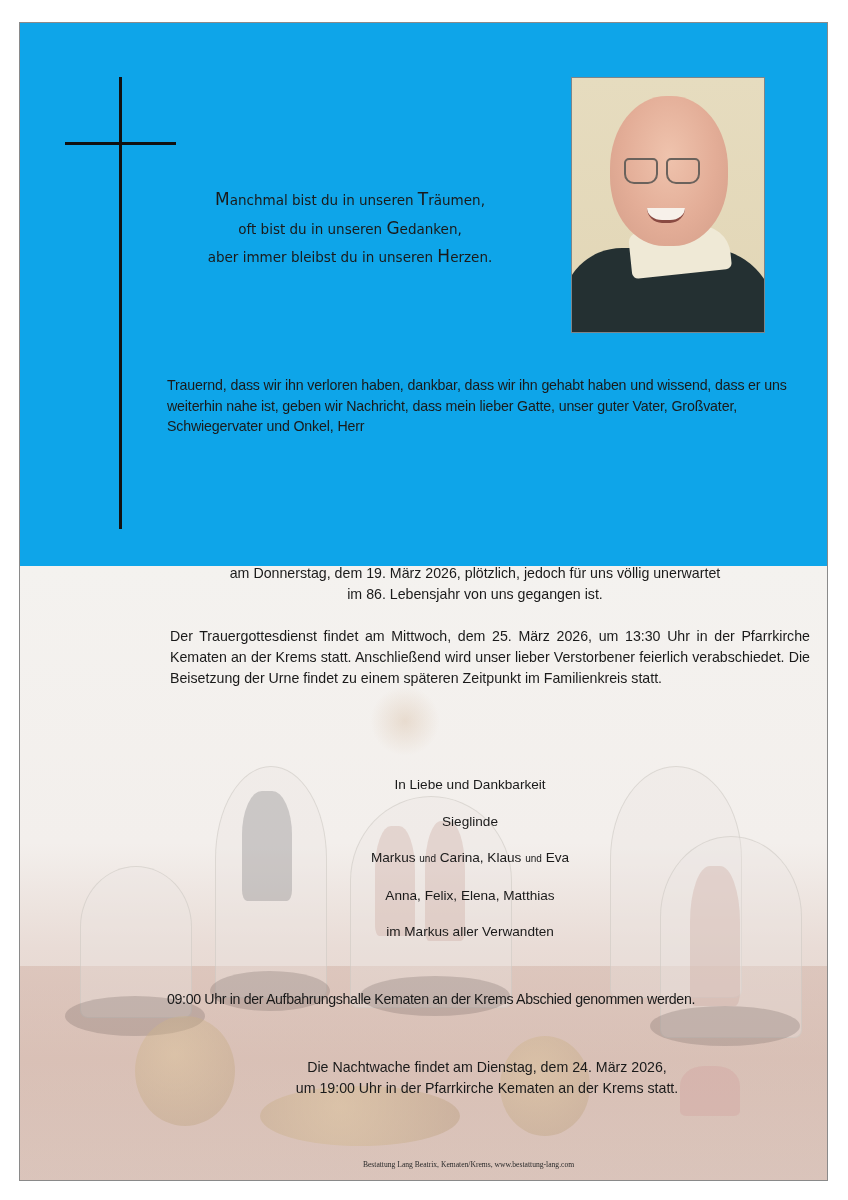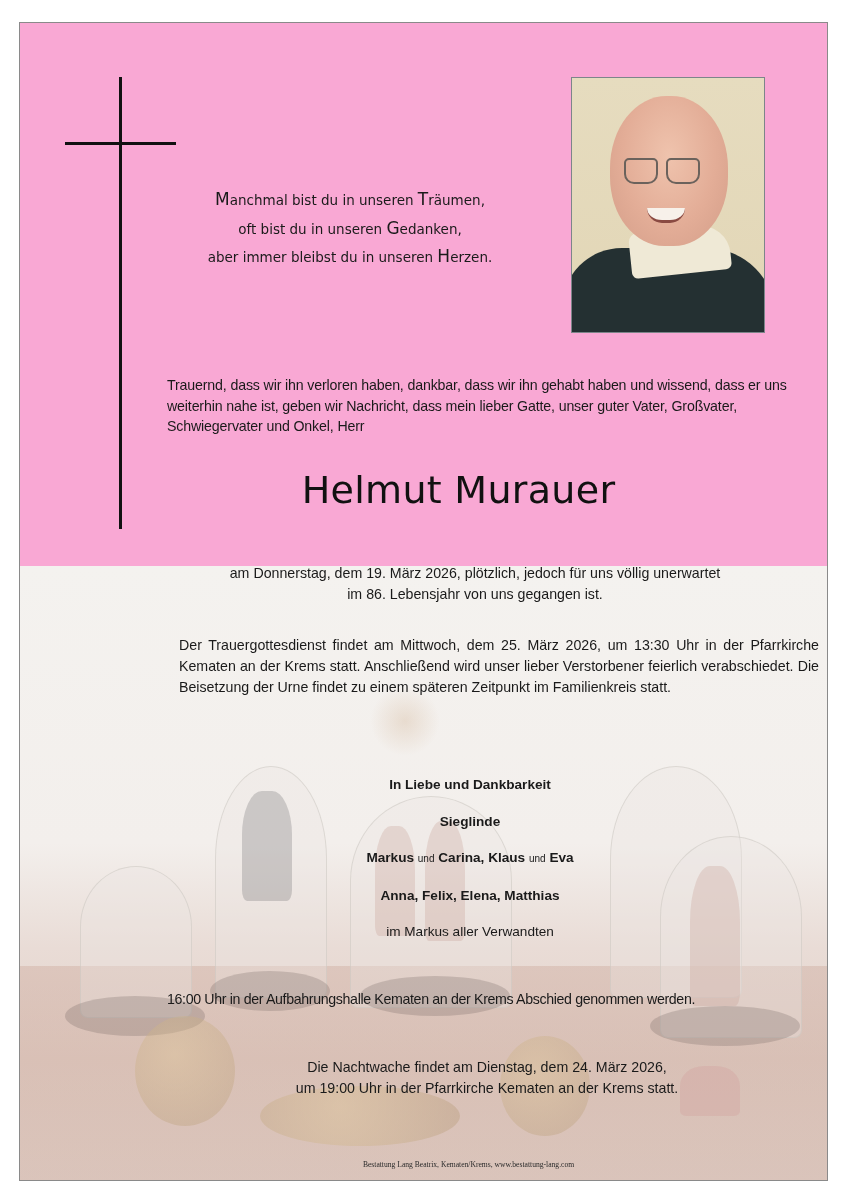--- a/index.html
+++ b/index.html
@@ -15,21 +15,21 @@
       font-family: "Liberation Sans", "DejaVu Sans", sans-serif;
       color: #1a1a1a;
     }
     .page-frame {
       position: absolute;
       left: 19px;
       top: 22px;
       width: 809px;
       height: 1159px;
       border: 1px solid #8a8a8a;
-      background: #f9a8d4;
+      background: #0ea5e9;
       overflow: hidden;
       box-sizing: border-box;
     }
     
     .bg-image {
       position: absolute;
       left: 0;
       top: 543px;
       width: 100%;
       height: 616px;
@@ -216,21 +216,21 @@
     .family-block {
       position: absolute;
       left: 200px;
       top: 744px;
       width: 500px;
       text-align: center;
       font-size: 13.6px;
       line-height: 36.5px;
     }
     .family-block .bold {
-      font-weight: bold;
+      font-weight: normal;
     }
     .family-block .small {
       font-size: 10px;
       font-weight: normal;
     }
     .viewing-info {
       position: absolute;
       left: 147px;
       top: 966px;
       width: 630px;
@@ -307,45 +307,44 @@
     <div class="sweater"></div>
     <div class="collar"></div>
     <div class="head"></div>
     <div class="glasses-l"></div>
     <div class="glasses-r"></div>
     <div class="mouth"></div>
   </div>
 
   <p class="intro" style="margin:0;">Trauernd, dass wir ihn verloren haben, dankbar, dass wir ihn gehabt haben und wissend, dass er uns weiterhin nahe ist, geben wir Nachricht, dass mein lieber Gatte, unser guter Vater, Großvater, Schwiegervater und Onkel, Herr</p>
 
-  <h1 class="name-heading">Helmut Murauer</h1>
 
   <div class="death-info">
     <div>am Donnerstag, dem 19. März 2026, plötzlich, jedoch für uns völlig unerwartet</div>
     <div>im 86. Lebensjahr von uns gegangen ist.</div>
   </div>
 
-  <p class="service-info" style="margin:12px;">Der Trauergottesdienst findet am Mittwoch, dem 25. März 2026, um 13:30 Uhr in der Pfarrkirche Kematen an der Krems statt. Anschließend wird unser lieber Verstorbener feierlich verabschiedet. Die Beisetzung der Urne findet zu einem späteren Zeitpunkt im Familienkreis statt.</p>
+  <p class="service-info" style="margin:3px;">Der Trauergottesdienst findet am Mittwoch, dem 25. März 2026, um 13:30 Uhr in der Pfarrkirche Kematen an der Krems statt. Anschließend wird unser lieber Verstorbener feierlich verabschiedet. Die Beisetzung der Urne findet zu einem späteren Zeitpunkt im Familienkreis statt.</p>
 
   <div class="family-block">
     <div class="bold">In Liebe und Dankbarkeit</div>
     <div class="bold">Sieglinde</div>
     <div>
       <span class="bold">Markus</span>
       <span class="small">und</span>
       <span class="bold">Carina, Klaus</span>
       <span class="small">und</span>
       <span class="bold">Eva</span>
     </div>
     <div class="bold">Anna, Felix, Elena, Matthias</div>
     <div>im Markus aller Verwandten</div>
   </div>
 
   <div class="viewing-info">
-    <div style="letter-spacing:-0.35px;">16:00 Uhr in der Aufbahrungshalle Kematen an der Krems Abschied genommen werden.</div>
+    <div style="letter-spacing:-0.35px;">09:00 Uhr in der Aufbahrungshalle Kematen an der Krems Abschied genommen werden.</div>
   </div>
 
   <div class="vigil-info">
     <div>Die Nachtwache findet am Dienstag, dem 24. März 2026,</div>
     <div>um 19:00 Uhr in der Pfarrkirche Kematen an der Krems statt.</div>
   </div>
 
   <div class="footer">Bestattung Lang Beatrix, Kematen/Krems, www.bestattung-lang.com</div>
 </div>
 

